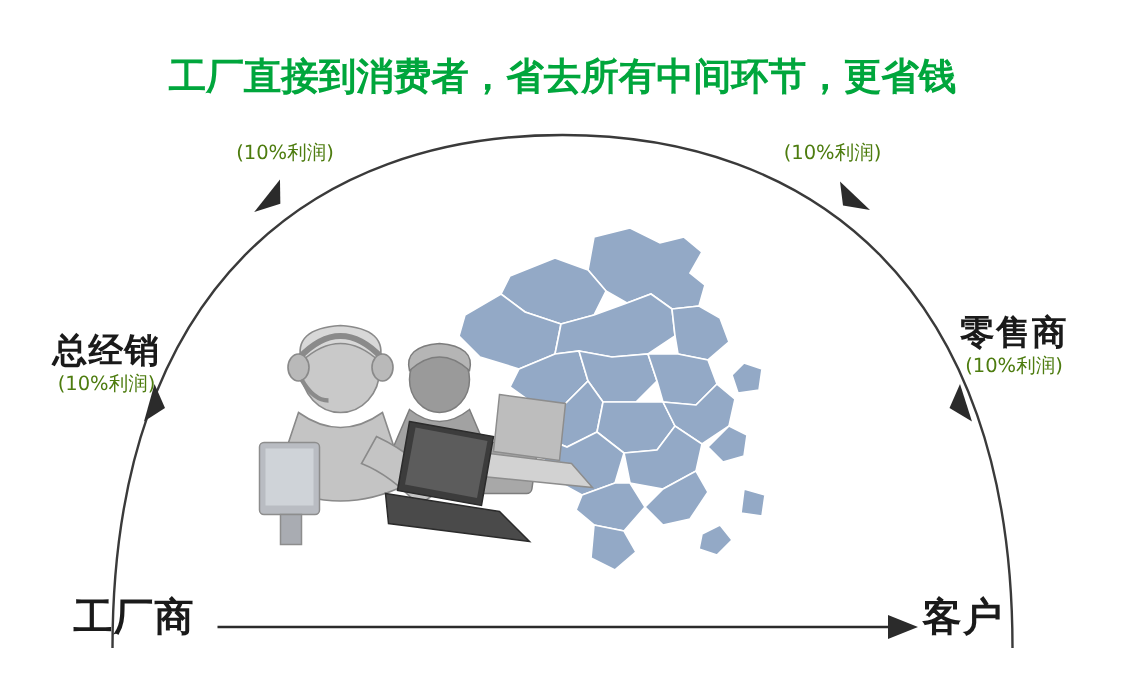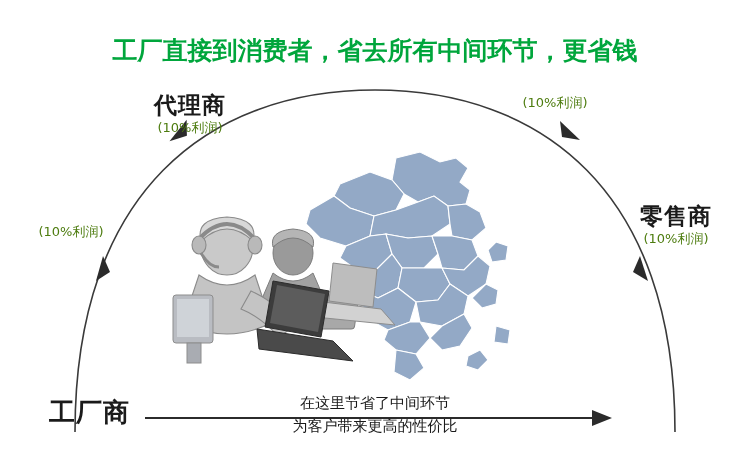--- a/index.html
+++ b/index.html
@@ -54,21 +54,21 @@
   }
   .node .sub {
     font-size: 13px;
     line-height: 1.5;
     color: #4d7c0f;
   }
 
   #node-agent      { left: 120px;  top: 93px;  width: 140px; }
   #node-wholesale  { left: 485px;  top: 93px;  width: 140px; }
   #node-distrib    { left: 6px;    top: 222px; width: 130px; }
-  #node-retail     { left: 608px;  top: 204px; width: 136px; }
+  #node-retail     { left: 608px;  top: 210px; width: 136px; }
   #node-factory    { left: 10px;   top: 398px; width: 120px; text-align: right; }
   #node-customer   { left: 615px;  top: 398px; width: 120px; text-align: left; }
 
   #node-factory .main, #node-customer .main { font-size: 26px; }
 
   
   .bottom-text {
     position: absolute;
     left: 250px;
     top: 392px;
@@ -188,40 +188,39 @@
     </g>
 
     <g>
       <rect x="8" y="100" width="40" height="48" rx="3" fill="#b9bcc2" stroke="#8d8d8d"></rect>
       <rect x="12" y="104" width="32" height="38" fill="#cfd3d8"></rect>
       <rect x="22" y="148" width="14" height="20" fill="#a9acb2" stroke="#8d8d8d"></rect>
     </g>
   </svg>
 
   <div class="node" id="node-agent">
-    <div class="main">代理商</div>
     <div class="sub">(10%利润)</div>
   </div>
 
   <div class="node" id="node-wholesale">
     <div class="sub">(10%利润)</div>
   </div>
 
   <div class="node" id="node-distrib">
+    <div class="main">总经销</div>
     <div class="sub">(10%利润)</div>
   </div>
 
   <div class="node" id="node-retail">
     <div class="main">零售商</div>
     <div class="sub">(10%利润)</div>
   </div>
 
   <div class="node" id="node-factory">
     <div class="main">工厂商</div>
   </div>
 
-
-  <div class="bottom-text">
-    <div>在这里节省了中间环节</div>
-    <div>为客户带来更高的性价比</div>
-  </div>
+  <div class="node" id="node-customer">
+    <div class="main">客户</div>
+  </div>
+
 
 </div>
 
 </body></html>

